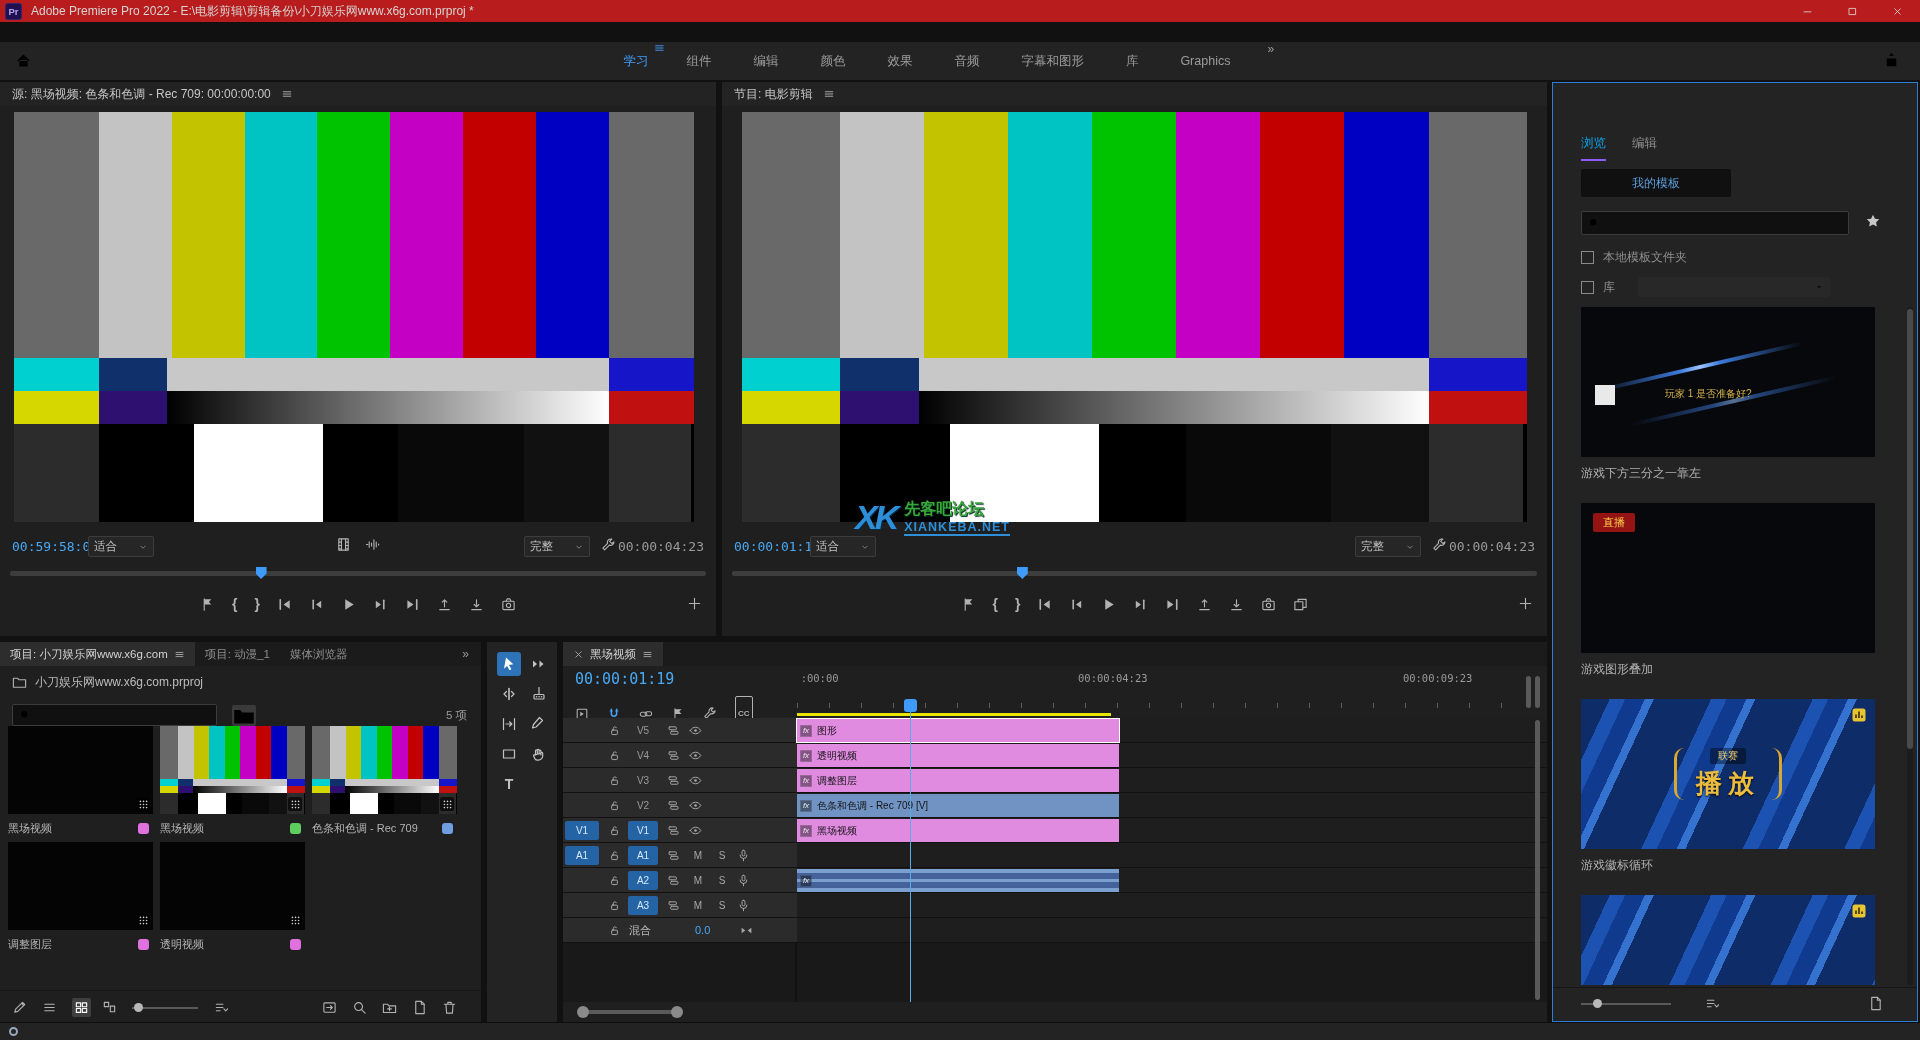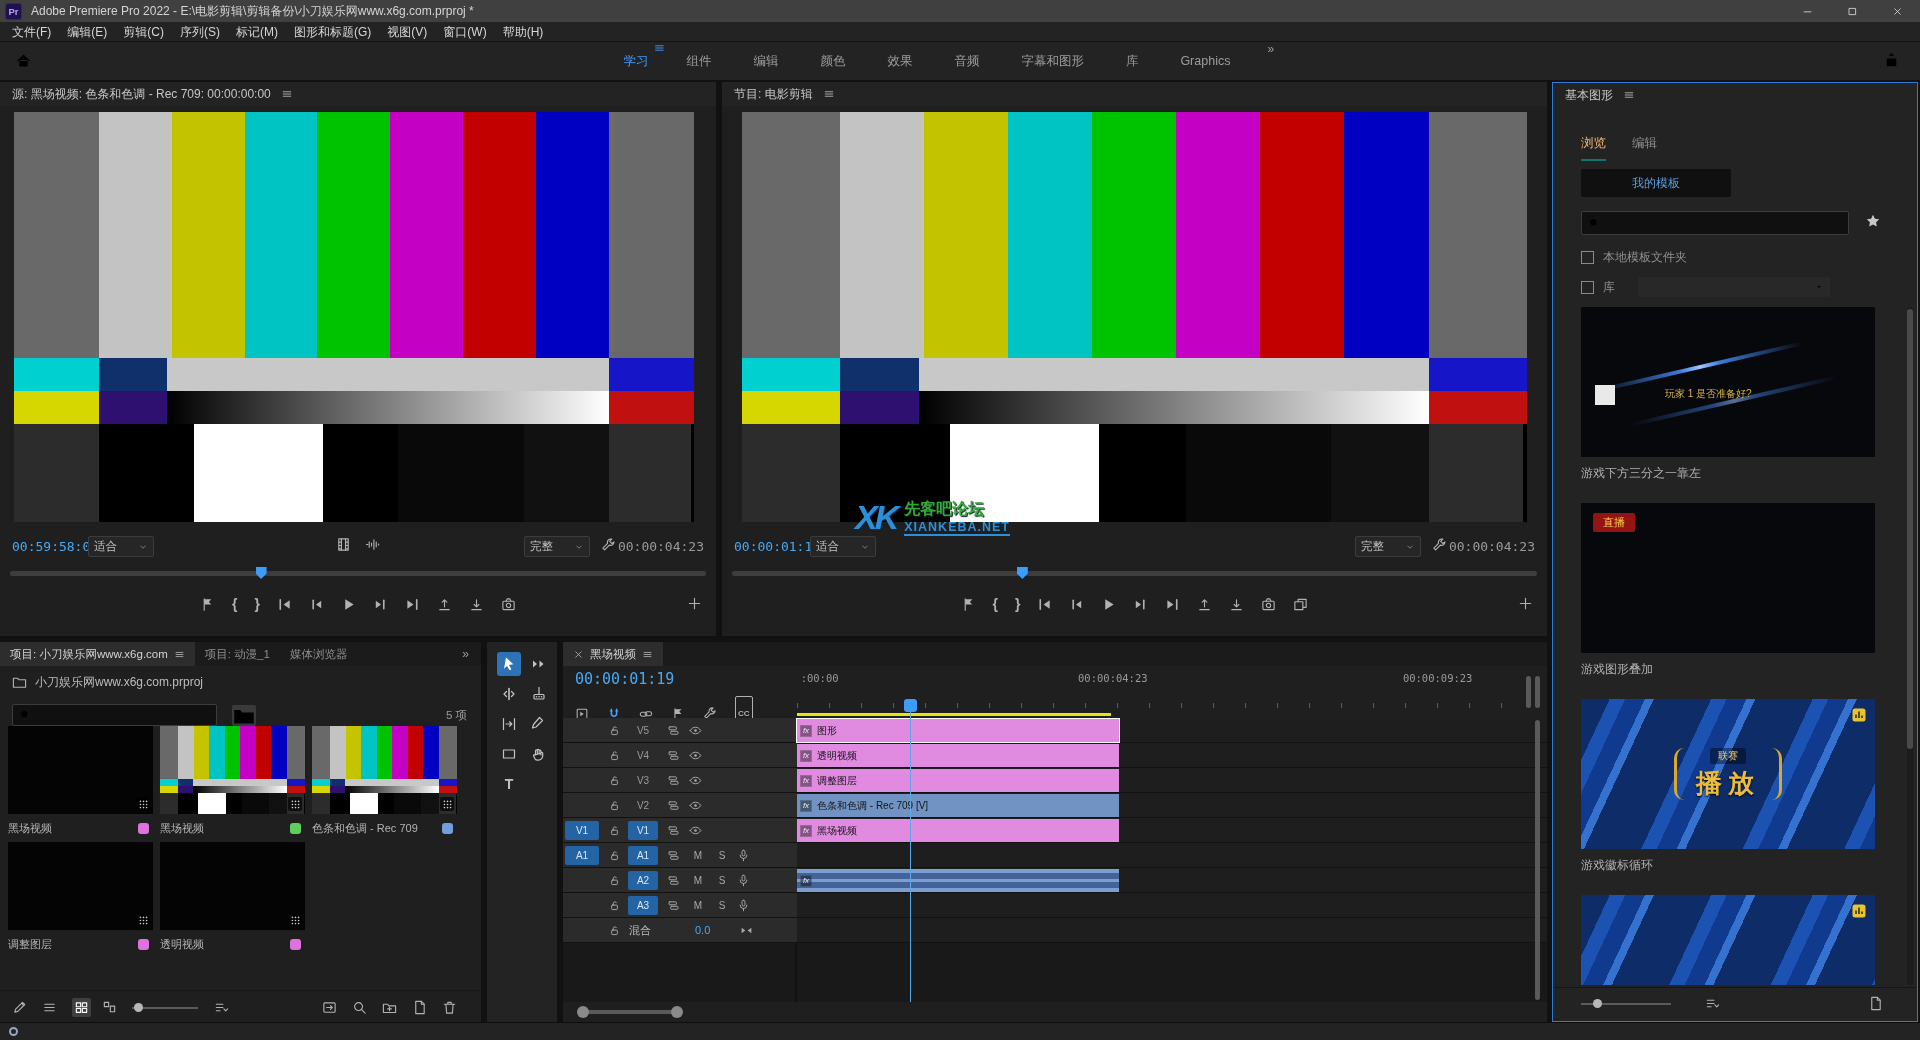--- a/index.html
+++ b/index.html
@@ -2,21 +2,21 @@
 <html><head>
 <meta charset="utf-8">
 <style>
 *{box-sizing:border-box;margin:0;padding:0}
 body{background:#000;font-family:"Liberation Sans","DejaVu Sans",sans-serif;color:#c8c8c8}
 #app{position:relative;width:1920px;height:1040px;background:#111;overflow:hidden}
 .ic,.tbtn{display:inline-flex;align-items:center;justify-content:center;color:#b2b2b2}
 .ic svg,.tbtn svg,.wb svg,.dd svg{fill:none;stroke:currentColor;stroke-width:1.2;stroke-linecap:round;stroke-linejoin:round}
 .ic svg{width:15px;height:15px}
 
-#titlebar{position:absolute;left:0;top:0;width:100%;height:22px;background:#404040;display:flex;align-items:center}
+#titlebar{position:absolute;left:0;top:0;width:100%;height:22px;background:#b91c1c;display:flex;align-items:center}
 .pr{width:17px;height:17px;margin-left:5px;background:#21104f;color:#b5a3f2;font-size:9.5px;font-weight:bold;display:flex;align-items:center;justify-content:center;border-radius:3px;border:1px solid #5d4fa855}
 .wt{margin-left:9px;font-size:12px;color:#d4d4d4;white-space:nowrap}
 .winbtns{margin-left:auto;display:flex;height:100%}
 .wb{width:45px;display:flex;align-items:center;justify-content:center;color:#dcdcdc}
 .wb svg{width:11px;height:11px}
 
 #menubar{position:absolute;top:22px;left:0;width:100%;height:20px;background:#232323;display:flex;align-items:center;padding-left:4px;border-bottom:1px solid #141414}
 .mi{font-size:12px;color:#d6d6d6;padding:0 8px;line-height:20px;white-space:nowrap}
 
 #wsbar{position:absolute;top:42px;left:0;width:100%;height:38px;background:#232323}
@@ -130,21 +130,21 @@
 .fxb{width:12px;height:12px;background:#00000066;border:1px solid #ffffff22;color:#e8e8e8;font-size:8px;font-style:italic;display:flex;align-items:center;justify-content:center;margin-left:3px;flex:none}
 .clabel{font-size:10px;color:#141414;margin-left:5px;white-space:nowrap}
 .playline{position:absolute;width:1px;background:#5aa9e8;z-index:5}
 .vpill{position:absolute;width:5px;background:#5a5a5a;border-radius:3px}
 .hscroll{position:absolute;bottom:4px;left:14px;width:106px;height:12px}
 .hbar{position:absolute;left:6px;right:6px;top:4px;height:4px;background:#5a5a5a}
 .hknob{position:absolute;top:0;width:12px;height:12px;border-radius:50%;background:#8a8a8a}
 
 .egtabs{position:absolute;top:52px;left:28px;display:flex;gap:26px;font-size:12.5px;color:#8e8e8e}
 .egtab{padding-bottom:7px}
-.egtab.active{color:#fdba74;border-bottom:2px solid #0f766e}
+.egtab.active{color:#0ea5e9;border-bottom:2px solid #8b5cf6}
 .egbtn{position:absolute;top:86px;left:28px;width:150px;height:28px;background:#101010;border-radius:2px;display:flex;align-items:center;justify-content:center;font-size:12px;color:#5b9ddb}
 .egsearch{position:absolute;top:128px;left:28px;width:268px;height:24px;background:#101010;border:1px solid #3c3c3c;border-radius:2px;display:flex;align-items:center;padding-left:6px;color:#8a8a8a}
 .egsearch svg{width:12px;height:12px}
 .egstar{position:absolute;top:130px;right:36px;color:#c8c8c8}
 .egstar svg{width:16px;height:16px}
 .egcb{position:absolute;left:28px;right:20px;height:18px;display:flex;align-items:center;gap:9px;font-size:12px;color:#8f8f8f}
 .cbx{width:13px;height:13px;border:1px solid #8a8a8a;flex:none}
 .egdd{margin-left:14px;width:192px;height:20px;background:#2b2b2b;border-radius:2px;display:flex;align-items:center;justify-content:flex-end;padding-right:6px;opacity:.7;color:#8a8a8a}
 .egdd svg{width:10px;height:10px}
 .eglist{position:absolute;top:224px;left:28px;width:300px;height:678px;overflow:hidden}
@@ -188,31 +188,20 @@
           <svg viewBox="0 0 16 16">
             <rect x="3.5" y="3.5" width="9" height="9"></rect>
           </svg>
         </span>
         <span class="wb">
           <svg viewBox="0 0 16 16">
             <path d="M4 4l8 8M12 4l-8 8"></path>
           </svg>
         </span>
       </div>
-    </div>
-  <div id="menubar">
-      <span class="mi">文件(F)</span>
-      <span class="mi">编辑(E)</span>
-      <span class="mi">剪辑(C)</span>
-      <span class="mi">序列(S)</span>
-      <span class="mi">标记(M)</span>
-      <span class="mi">图形和标题(G)</span>
-      <span class="mi">视图(V)</span>
-      <span class="mi">窗口(W)</span>
-      <span class="mi">帮助(H)</span>
     </div>
   <div id="wsbar">
       <span class="home"><svg viewBox="0 0 16 16">
           <path d="M2.5 8.5L8 3l5.5 5.5M4.5 7.5V13h7V7.5"></path>
         </svg></span>
       <div class="wtabs">
         <span class="wtab active">学习</span>
         <span class="ic wtabmenu">
           <svg viewBox="0 0 16 16">
             <path d="M3 5h10M3 8h10M3 11h10"></path>
@@ -1175,28 +1164,20 @@
       <div class="vpill" style="right:16px;top:34px;height:32px"></div>
       <div class="vpill" style="right:7px;top:34px;height:32px"></div>
       <div class="vpill" style="right:7px;top:78px;height:280px"></div>
       <div class="hscroll">
         <div class="hbar"></div>
         <div class="hknob" style="left:0"></div>
         <div class="hknob" style="right:0"></div>
       </div>
     </div>
   <div id="eg" class="panel">
-      <div class="phead">
-        <span class="ptitle">基本图形</span>
-        <span class="ic">
-          <svg viewBox="0 0 16 16">
-            <path d="M3 5h10M3 8h10M3 11h10"></path>
-          </svg>
-        </span>
-      </div>
       <div class="egtabs">
         <span class="egtab active">浏览</span>
         <span class="egtab">编辑</span>
       </div>
       <div class="egbtn">
         <span>我的模板</span>
       </div>
       <div class="egsearch">
         <svg viewBox="0 0 16 16">
           <circle cx="7" cy="7" r="4.2"></circle>

